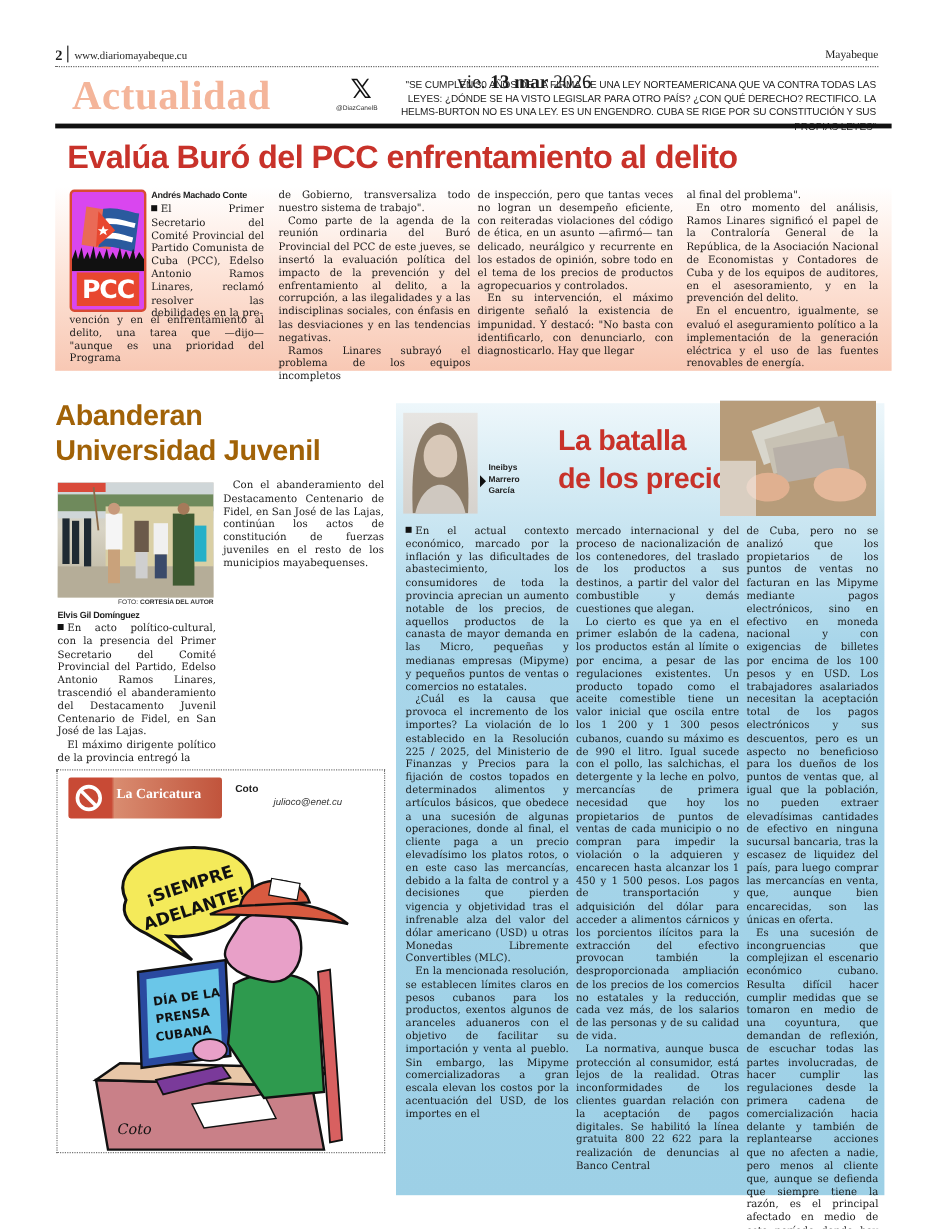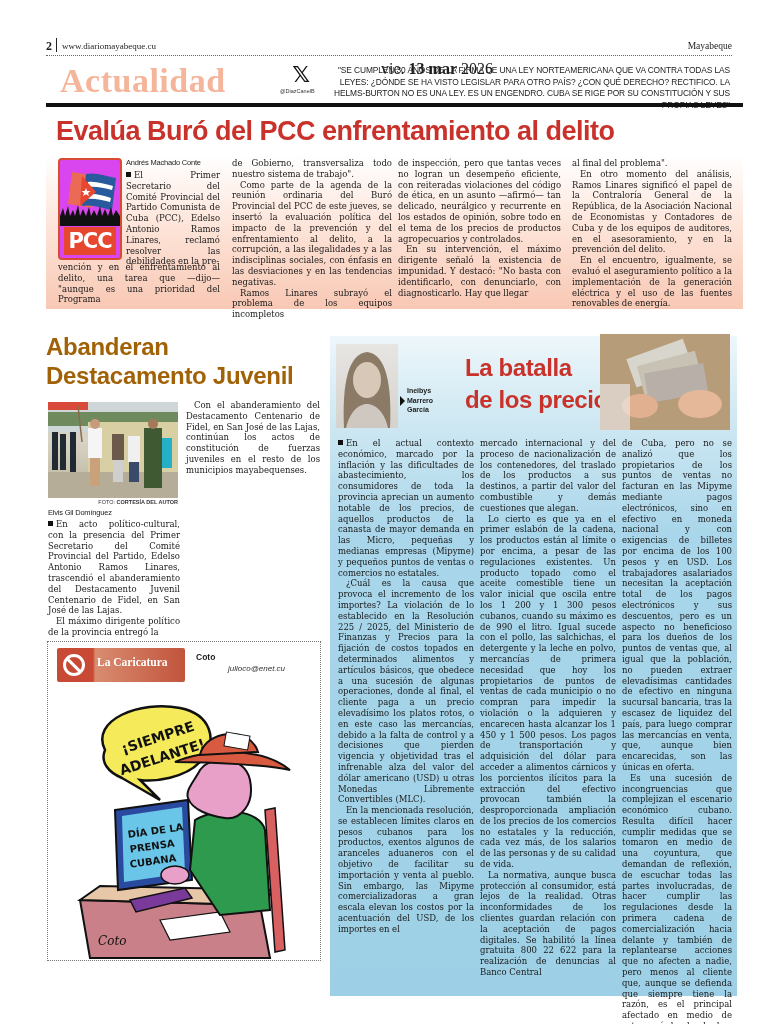--- a/index.html
+++ b/index.html
@@ -33,21 +33,21 @@
              background: linear-gradient(to bottom, #ffffff 0%, #ffffff 22%, #fde3d7 60%, #f8c8b4 100%); }
   .headline1 { position: absolute; left: 56px; top: 116px; font-size: 27px; font-weight: bold;
                color: #c8322a; letter-spacing: -0.5px; }
   .pcc-logo { position: absolute; left: 58px; top: 158px; width: 64px; height: 102px;
               border: 2px solid #d84a33; border-radius: 4px; background: #d946ef; overflow: hidden; }
   .pcc-logo .flag { position: absolute; left: 6px; top: 10px; width: 52px; height: 42px; }
   .pcc-logo .crowd { position: absolute; left: 0; top: 44px; width: 60px; height: 22px; }
   .pcc-logo .letters { position: absolute; left: 4px; top: 67px; width: 52px; height: 28px; background: #e8472f;
                        color: #fff; font-family: "DejaVu Sans", sans-serif; font-weight: bold; font-size: 21px;
                        text-align: center; line-height: 28px; letter-spacing: -1px; }
-  .byline { font-family: "Liberation Sans", "DejaVu Sans", sans-serif; font-weight: normal; font-size: 7.5px; letter-spacing: -0.2px; }
+  .byline { font-family: "Liberation Sans", "DejaVu Sans", sans-serif; font-weight: bold; font-size: 7.5px; letter-spacing: -0.2px; }
   .body { font-family: "DejaVu Serif", serif; font-size: 8.5px; line-height: 10.8px; text-align: justify; color: #1a1a1a; }
   .body p { text-indent: 8px; }
   .body p.first { text-indent: 0; }
   .sq { display: inline-block; width: 5px; height: 5px; background: #111; margin-right: 3px; vertical-align: 1px; }
 
   .col { position: absolute; }
 
   
   .headline2 { position: absolute; left: 46px; top: 332px; font-size: 24px; font-weight: bold; color: #a16207;
                line-height: 29px; letter-spacing: -0.3px; }
@@ -143,21 +143,21 @@
   <p>En su intervención, el máximo dirigente señaló la existencia de impunidad. Y destacó: "No basta con identificarlo, con denunciarlo, con diagnosticarlo. Hay que llegar</p>
 </div>
 <div class="col body" style="left:572px; top:158px; width:160px;">
   <p class="first">al final del problema".</p>
   <p>En otro momento del análisis, Ramos Linares significó el papel de la Contraloría General de la República, de la Asociación Nacional de Economistas y Contadores de Cuba y de los equipos de auditores, en el asesoramiento, y en la prevención del delito.</p>
   <p>En el encuentro, igualmente, se evaluó el aseguramiento político a la implementación de la generación eléctrica y el uso de las fuentes renovables de energía.</p>
 </div>
 
 <h2 class="headline2 sans">
   <span>Abanderan</span><br>
-  <span>Destacamento Juvenil</span>
+  <span>Universidad Juvenil</span>
 </h2>
 
 <div class="photo">
   <svg width="130" height="96" viewBox="0 0 130 96">
     <rect x="0" y="0" width="130" height="30" fill="#cfd6d8"></rect>
     <rect x="0" y="0" width="40" height="8" fill="#d94a3a"></rect>
     <rect x="0" y="10" width="130" height="14" fill="#6f8a5c"></rect>
     <rect x="40" y="20" width="90" height="50" fill="#d9cfa5"></rect>
     <rect x="0" y="70" width="130" height="26" fill="#b5ad98"></rect>
     <g fill="#1f2a33">

